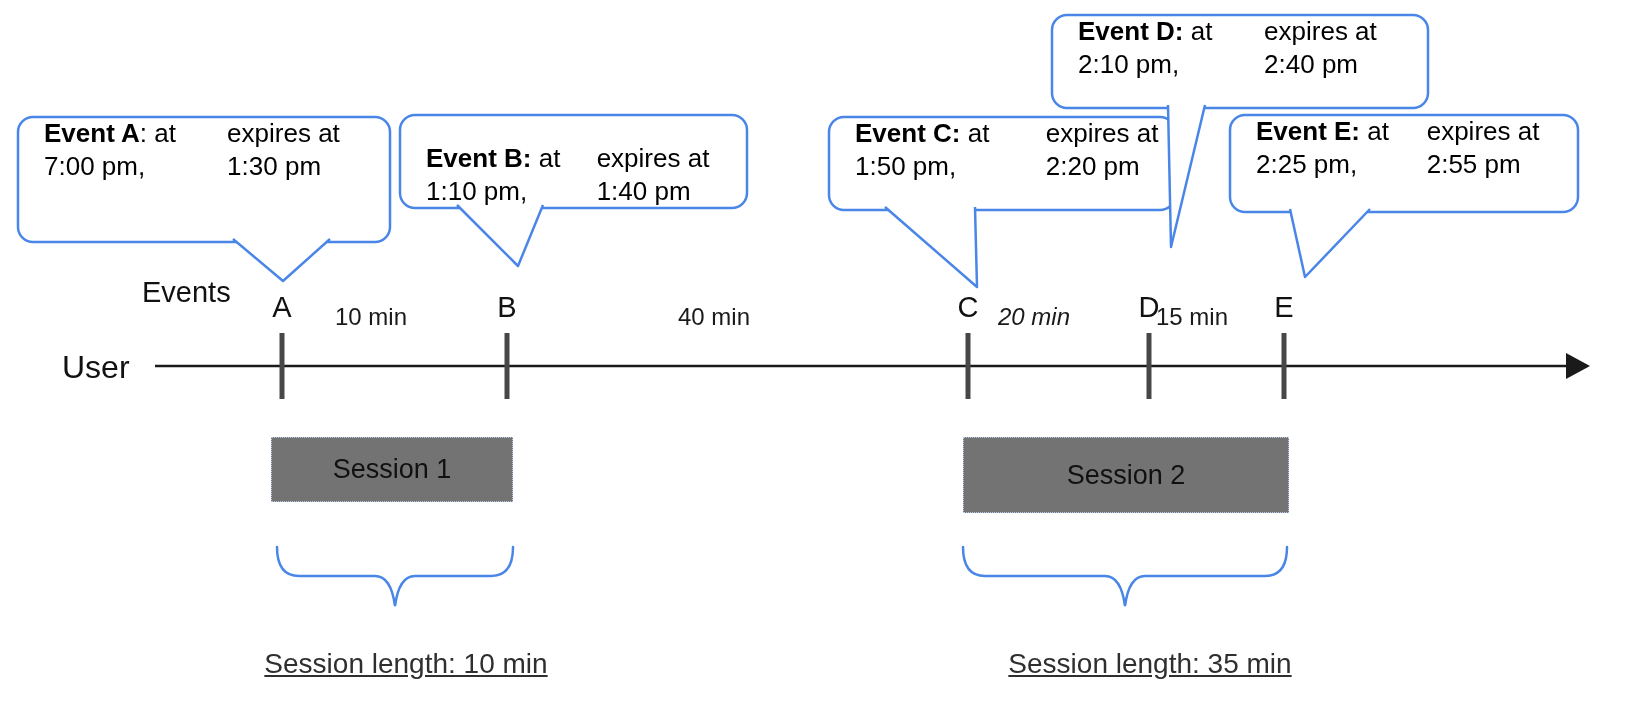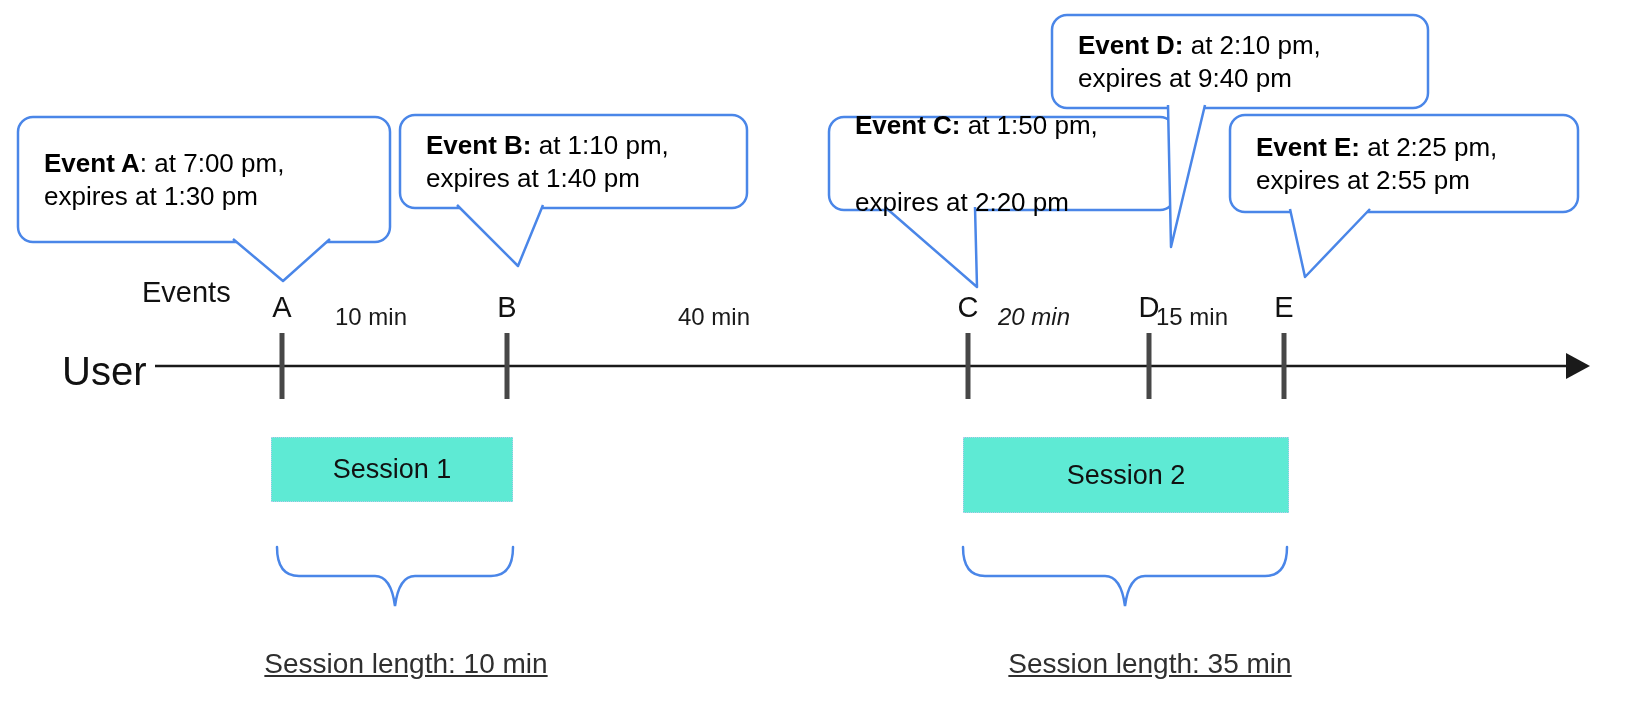--- a/index.html
+++ b/index.html
@@ -8,38 +8,38 @@
     width:1634px;height:702px;
     background:#ffffff;
     font-family:"Liberation Sans","DejaVu Sans",sans-serif;
     color:#000;
     overflow:hidden;
   }
   .stage svg{position:absolute;left:0;top:0;}
   .abs{position:absolute;}
   .bubble-text{
     position:absolute;
-    display:flex;flex-direction:column;justify-content:center;
+    display:flex;flex-direction:row;justify-content:center;
     padding-left:26px;box-sizing:border-box;
     font-size:26px;line-height:33px;color:#000;
   }
   .bubble-text b{font-weight:bold;}
-  .axis-label{font-size:40px;color:#111;}
+  .axis-label{font-size:32px;color:#111;}
   .events-label{font-size:29px;color:#111;}
   .tick-letter{
     font-size:29px;color:#111;text-align:center;
     transform:translateX(-50%);width:60px;
   }
   .interval-label{
     font-size:24px;color:#1a1a1a;text-align:left;
     transform:translateX(-50%);width:120px;
   }
   .session-box{
     position:absolute;
-    background:#5eead4;
+    background:#737373;
     border:1px dotted #b9cbec;
     box-sizing:border-box;
     display:flex;align-items:center;justify-content:center;
     font-size:27px;color:#111;
   }
   .session-length{
     position:absolute;
     font-size:28px;color:#2f2f2f;text-align:center;
     transform:translateX(-50%);width:420px;text-decoration:underline;
   }
@@ -80,31 +80,31 @@
     <g stroke="#4a86e8" stroke-width="2.5" fill="none" stroke-linecap="round">
       <path d="M 277 547 Q 277 576 299 576 L 375 576 Q 391 576 395 606 Q 399 576 415 576 L 491 576 Q 513 576 513 547"></path>
       <path d="M 963 547 Q 963 576 985 576 L 1105 576 Q 1121 576 1125 606 Q 1129 576 1145 576 L 1265 576 Q 1287 576 1287 547"></path>
     </g>
   </svg>
 
   <div class="bubble-text" style="left:18px;top:117px;width:372px;height:125px;">
     <div><b>Event A</b><span>: at 7:00 pm,</span></div>
     <div>expires at 1:30 pm</div>
   </div>
-  <div class="bubble-text" style="left:400px;top:115px;width:347px;height:93px;">
+  <div class="bubble-text" style="left:400px;top:115px;width:347px;height:93px;align-items:flex-end;">
     <div><b>Event B:</b><span> at 1:10 pm,</span></div>
     <div>expires at 1:40 pm</div>
   </div>
   <div class="bubble-text" style="left:829px;top:117px;width:346px;height:93px;gap:44px;">
     <div><b>Event C:</b><span> at 1:50 pm,</span></div>
     <div>expires at 2:20 pm</div>
   </div>
   <div class="bubble-text" style="left:1052px;top:15px;width:376px;height:93px;">
     <div><b>Event D:</b><span> at 2:10 pm,</span></div>
-    <div>expires at 9:40 pm</div>
+    <div>expires at 2:40 pm</div>
   </div>
   <div class="bubble-text" style="left:1230px;top:115px;width:348px;height:97px;">
     <div><b>Event E:</b><span> at 2:25 pm,</span></div>
     <div>expires at 2:55 pm</div>
   </div>
 
   <div class="abs axis-label" style="left:62px;top:349px;">User</div>
   <div class="abs events-label" style="left:142px;top:276px;">Events</div>
 
   <div class="abs tick-letter" style="left:282px;top:291px;">A</div>

